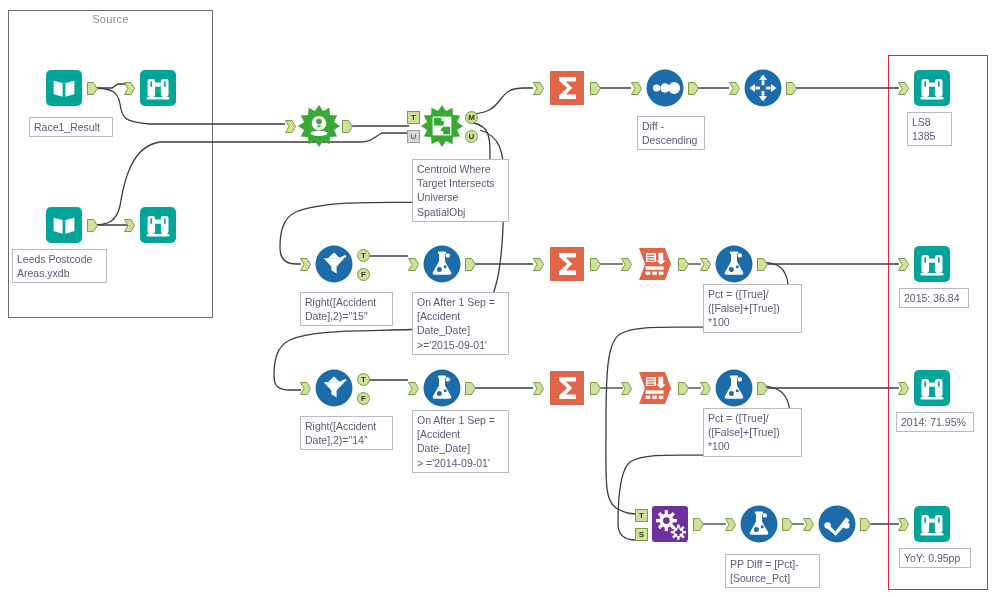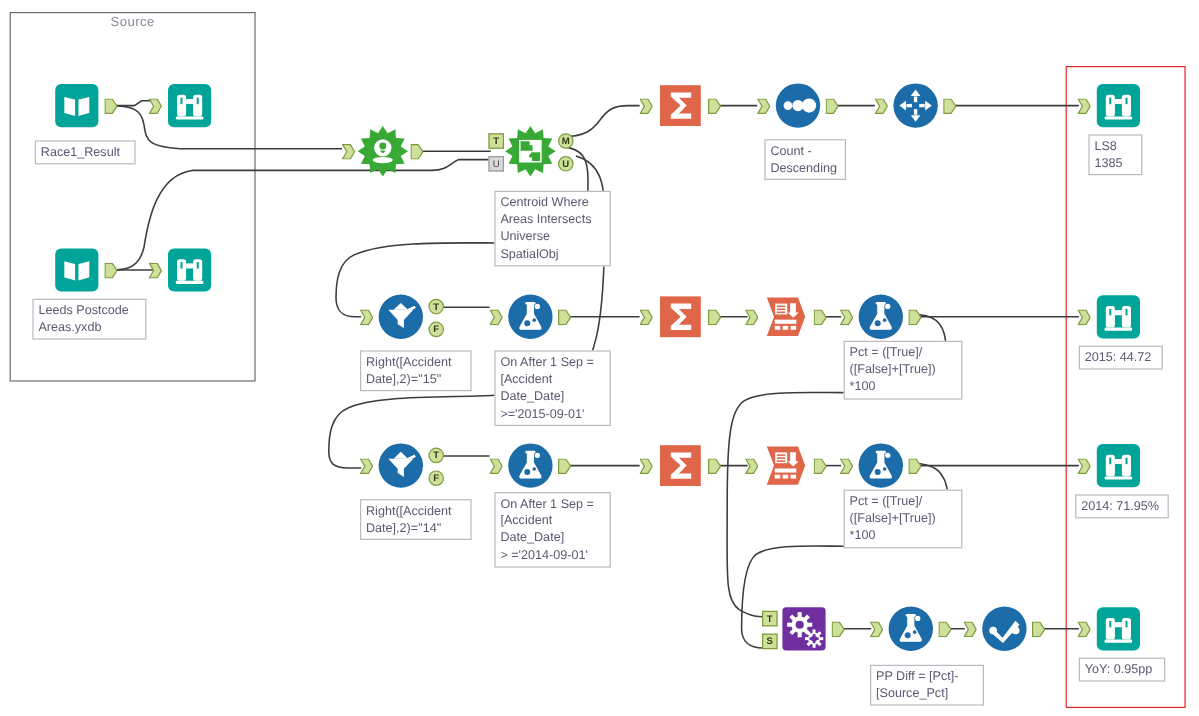--- a/index.html
+++ b/index.html
@@ -602,27 +602,27 @@
         <div class="anchor" style="left: -12px; top: 16px;">
           <svg width="11" height="13" viewBox="0 0 11 13">
             <path d="M0.5 0.5 L7 0.5 L10.5 6.5 L7 12.5 L0.5 12.5 L4 6.5 Z" fill="#cfe09a" stroke="#7d9b3f" stroke-width="1"></path>
           </svg>
         </div>
       </div>
     </div>
 
   <div id="annotations-layer">
       <div class="anno" style="left: 29px; top: 117px; width: 84px; min-height: 20px;">Race1_Result</div>
-      <div class="anno" style="left: 27px; top: 249px; width: 95px; min-height: 34px;">Leeds Postcode
+      <div class="anno" style="left: 12px; top: 249px; width: 95px; min-height: 34px;">Leeds Postcode
 Areas.yxdb</div>
       <div class="anno" style="left: 412px; top: 159px; width: 97px; min-height: 62px;">Centroid Where
-Areas Intersects
+Target Intersects
 Universe
 SpatialObj</div>
-      <div class="anno" style="left: 637px; top: 116px; width: 68px; min-height: 32px;">Count -
+      <div class="anno" style="left: 637px; top: 116px; width: 68px; min-height: 32px;">Diff -
 Descending</div>
       <div class="anno" style="left: 300px; top: 292px; width: 93px; min-height: 32px;">Right([Accident
 Date],2)="15"</div>
       <div class="anno" style="left: 412px; top: 292px; width: 97px; min-height: 62px;">On After 1 Sep =
 [Accident
 Date_Date]
 &gt;='2015-09-01'</div>
       <div class="anno" style="left: 703px; top: 284px; width: 99px; min-height: 48px;">Pct = ([True]/
 ([False]+[True])
 *100</div>
@@ -632,18 +632,18 @@
 [Accident
 Date_Date]
 &gt; ='2014-09-01'</div>
       <div class="anno" style="left: 703px; top: 408px; width: 99px; min-height: 48px;">Pct = ([True]/
 ([False]+[True])
 *100</div>
       <div class="anno" style="left: 725px; top: 554px; width: 95px; min-height: 32px;">PP Diff = [Pct]-
 [Source_Pct]</div>
       <div class="anno" style="left: 907px; top: 112px; width: 45px; min-height: 32px;">LS8
 1385</div>
-      <div class="anno" style="left: 899px; top: 288px; width: 70px; min-height: 20px;">2015: 44.72</div>
+      <div class="anno" style="left: 899px; top: 288px; width: 70px; min-height: 20px;">2015: 36.84</div>
       <div class="anno" style="left: 896px; top: 412px; width: 78px; min-height: 20px;">2014: 71.95%</div>
       <div class="anno" style="left: 899px; top: 548px; width: 72px; min-height: 20px;">YoY: 0.95pp</div>
     </div>
 
 </div>
 
 </body></html>

